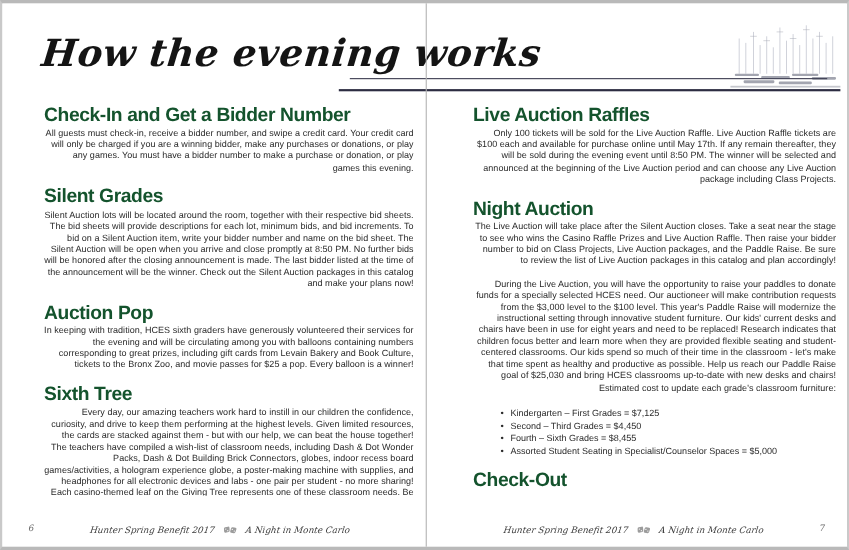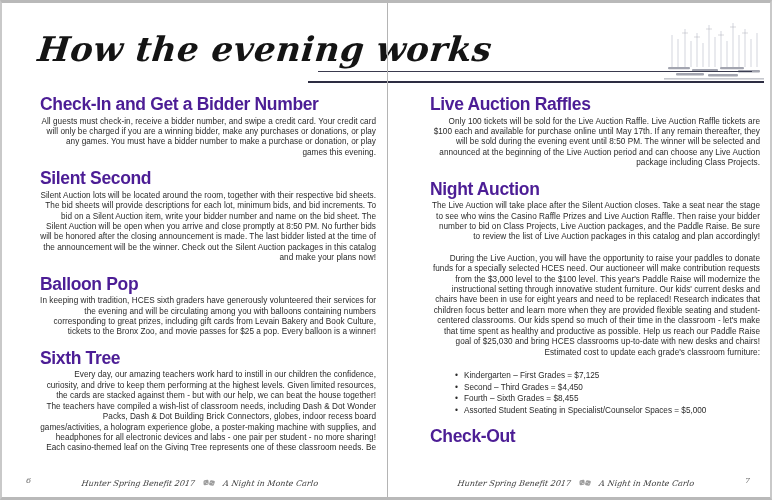--- a/index.html
+++ b/index.html
@@ -94,21 +94,21 @@
   #page-left  { left: 38px;  width: 336px; }
   #page-right { left: 428px; width: 330px; }
 
   h2.section-title {
     margin: 0 0 2px 0;
     font-family: "Liberation Sans", sans-serif;
     font-weight: bold;
     font-size: 17.5px;
     letter-spacing: -0.35px;
     line-height: 1.12;
-    color: #4c1d95;
+    color: #14532d;
   }
   .section + .section { margin-top: 11px; }
 
   p.body-text {
     margin: 0;
     font-size: 8.2px;
     line-height: 10.4px;
     letter-spacing: 0.04px;
     color: #2a2a2a;
     text-align: right;
@@ -231,26 +231,26 @@
   </div>
 
   <div class="page" id="page-left">
 
     <div class="section">
       <h2 class="section-title">Check-In and Get a Bidder Number</h2>
       <p class="body-text">All guests must check-in, receive a bidder number, and swipe a credit card. Your credit card will only be charged if you are a winning bidder, make any purchases or donations, or play any games.  You must have a bidder number to make a purchase or donation, or play games this evening.</p>
     </div>
 
     <div class="section">
-      <h2 class="section-title">Silent Second</h2>
+      <h2 class="section-title">Silent Grades</h2>
       <p class="body-text">Silent Auction lots will be located around the room, together with their respective bid sheets.  The bid sheets will provide descriptions for each lot, minimum bids, and bid increments.  To bid on a Silent Auction item, write your bidder number and name on the bid sheet.  The Silent Auction will be open when you arrive and close promptly at 8:50 PM.  No further bids will be honored after the closing announcement is made.  The last bidder listed at the time of the announcement will be the winner.  Check out the Silent Auction packages in this catalog and make your plans now!</p>
     </div>
 
     <div class="section">
-      <h2 class="section-title">Balloon Pop</h2>
+      <h2 class="section-title">Auction Pop</h2>
       <p class="body-text">In keeping with tradition, HCES sixth graders have generously volunteered their services for the evening and will be circulating among you with balloons containing numbers corresponding to great prizes, including gift cards from Levain Bakery and Book Culture, tickets to the Bronx Zoo, and movie passes for $25 a pop. Every balloon is a winner!</p>
     </div>
 
     <div class="section">
       <h2 class="section-title">Sixth Tree</h2>
       <p class="body-text">Every day, our amazing teachers work hard to instill in our children the confidence, curiosity, and drive to keep them performing at the highest levels.  Given limited resources, the cards are stacked against them - but with our help, we can beat the house together!  The teachers have compiled a wish-list of classroom needs, including Dash &amp; Dot Wonder Packs, Dash &amp; Dot Building Brick Connectors, globes, indoor recess board games/activities, a hologram experience globe, a poster-making machine with supplies, and headphones for all electronic devices and labs - one pair per student - no more sharing!  Each casino-themed leaf on the Giving Tree represents one of these classroom needs.  Be the ace in the hole for our teachers AND our kids by choosing the need of your choice and donating its value.</p>
     </div>
 
   </div>
 

